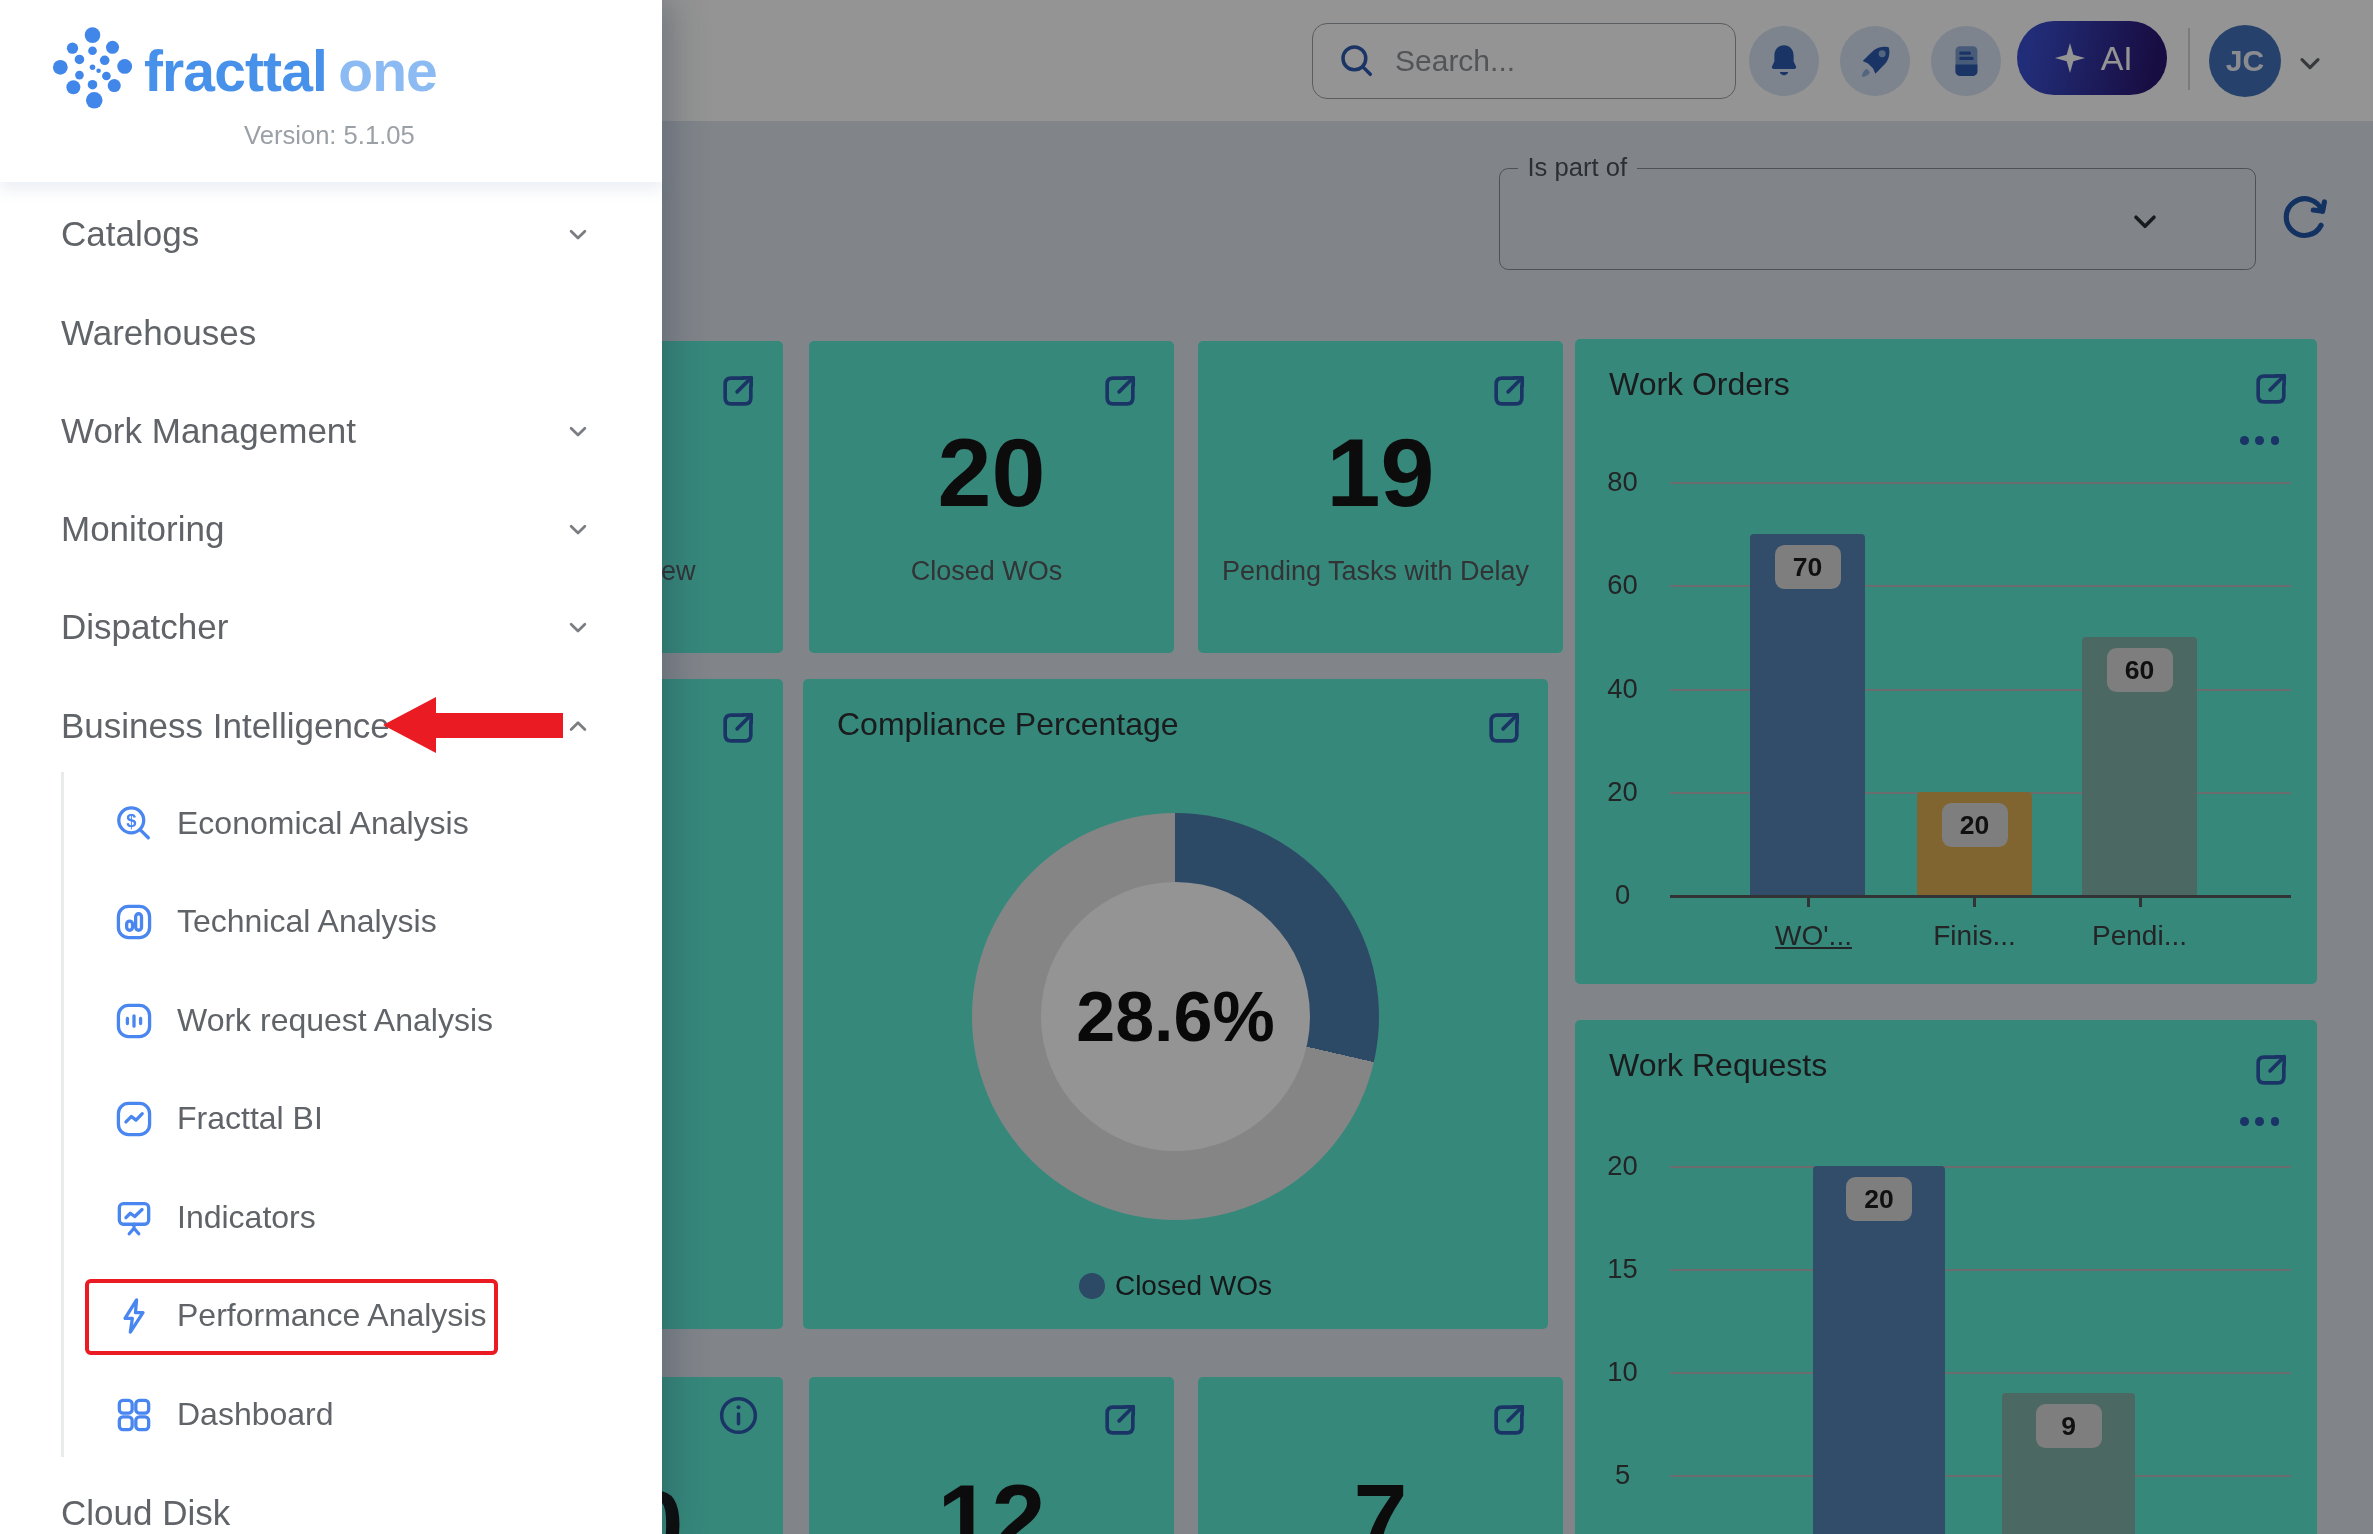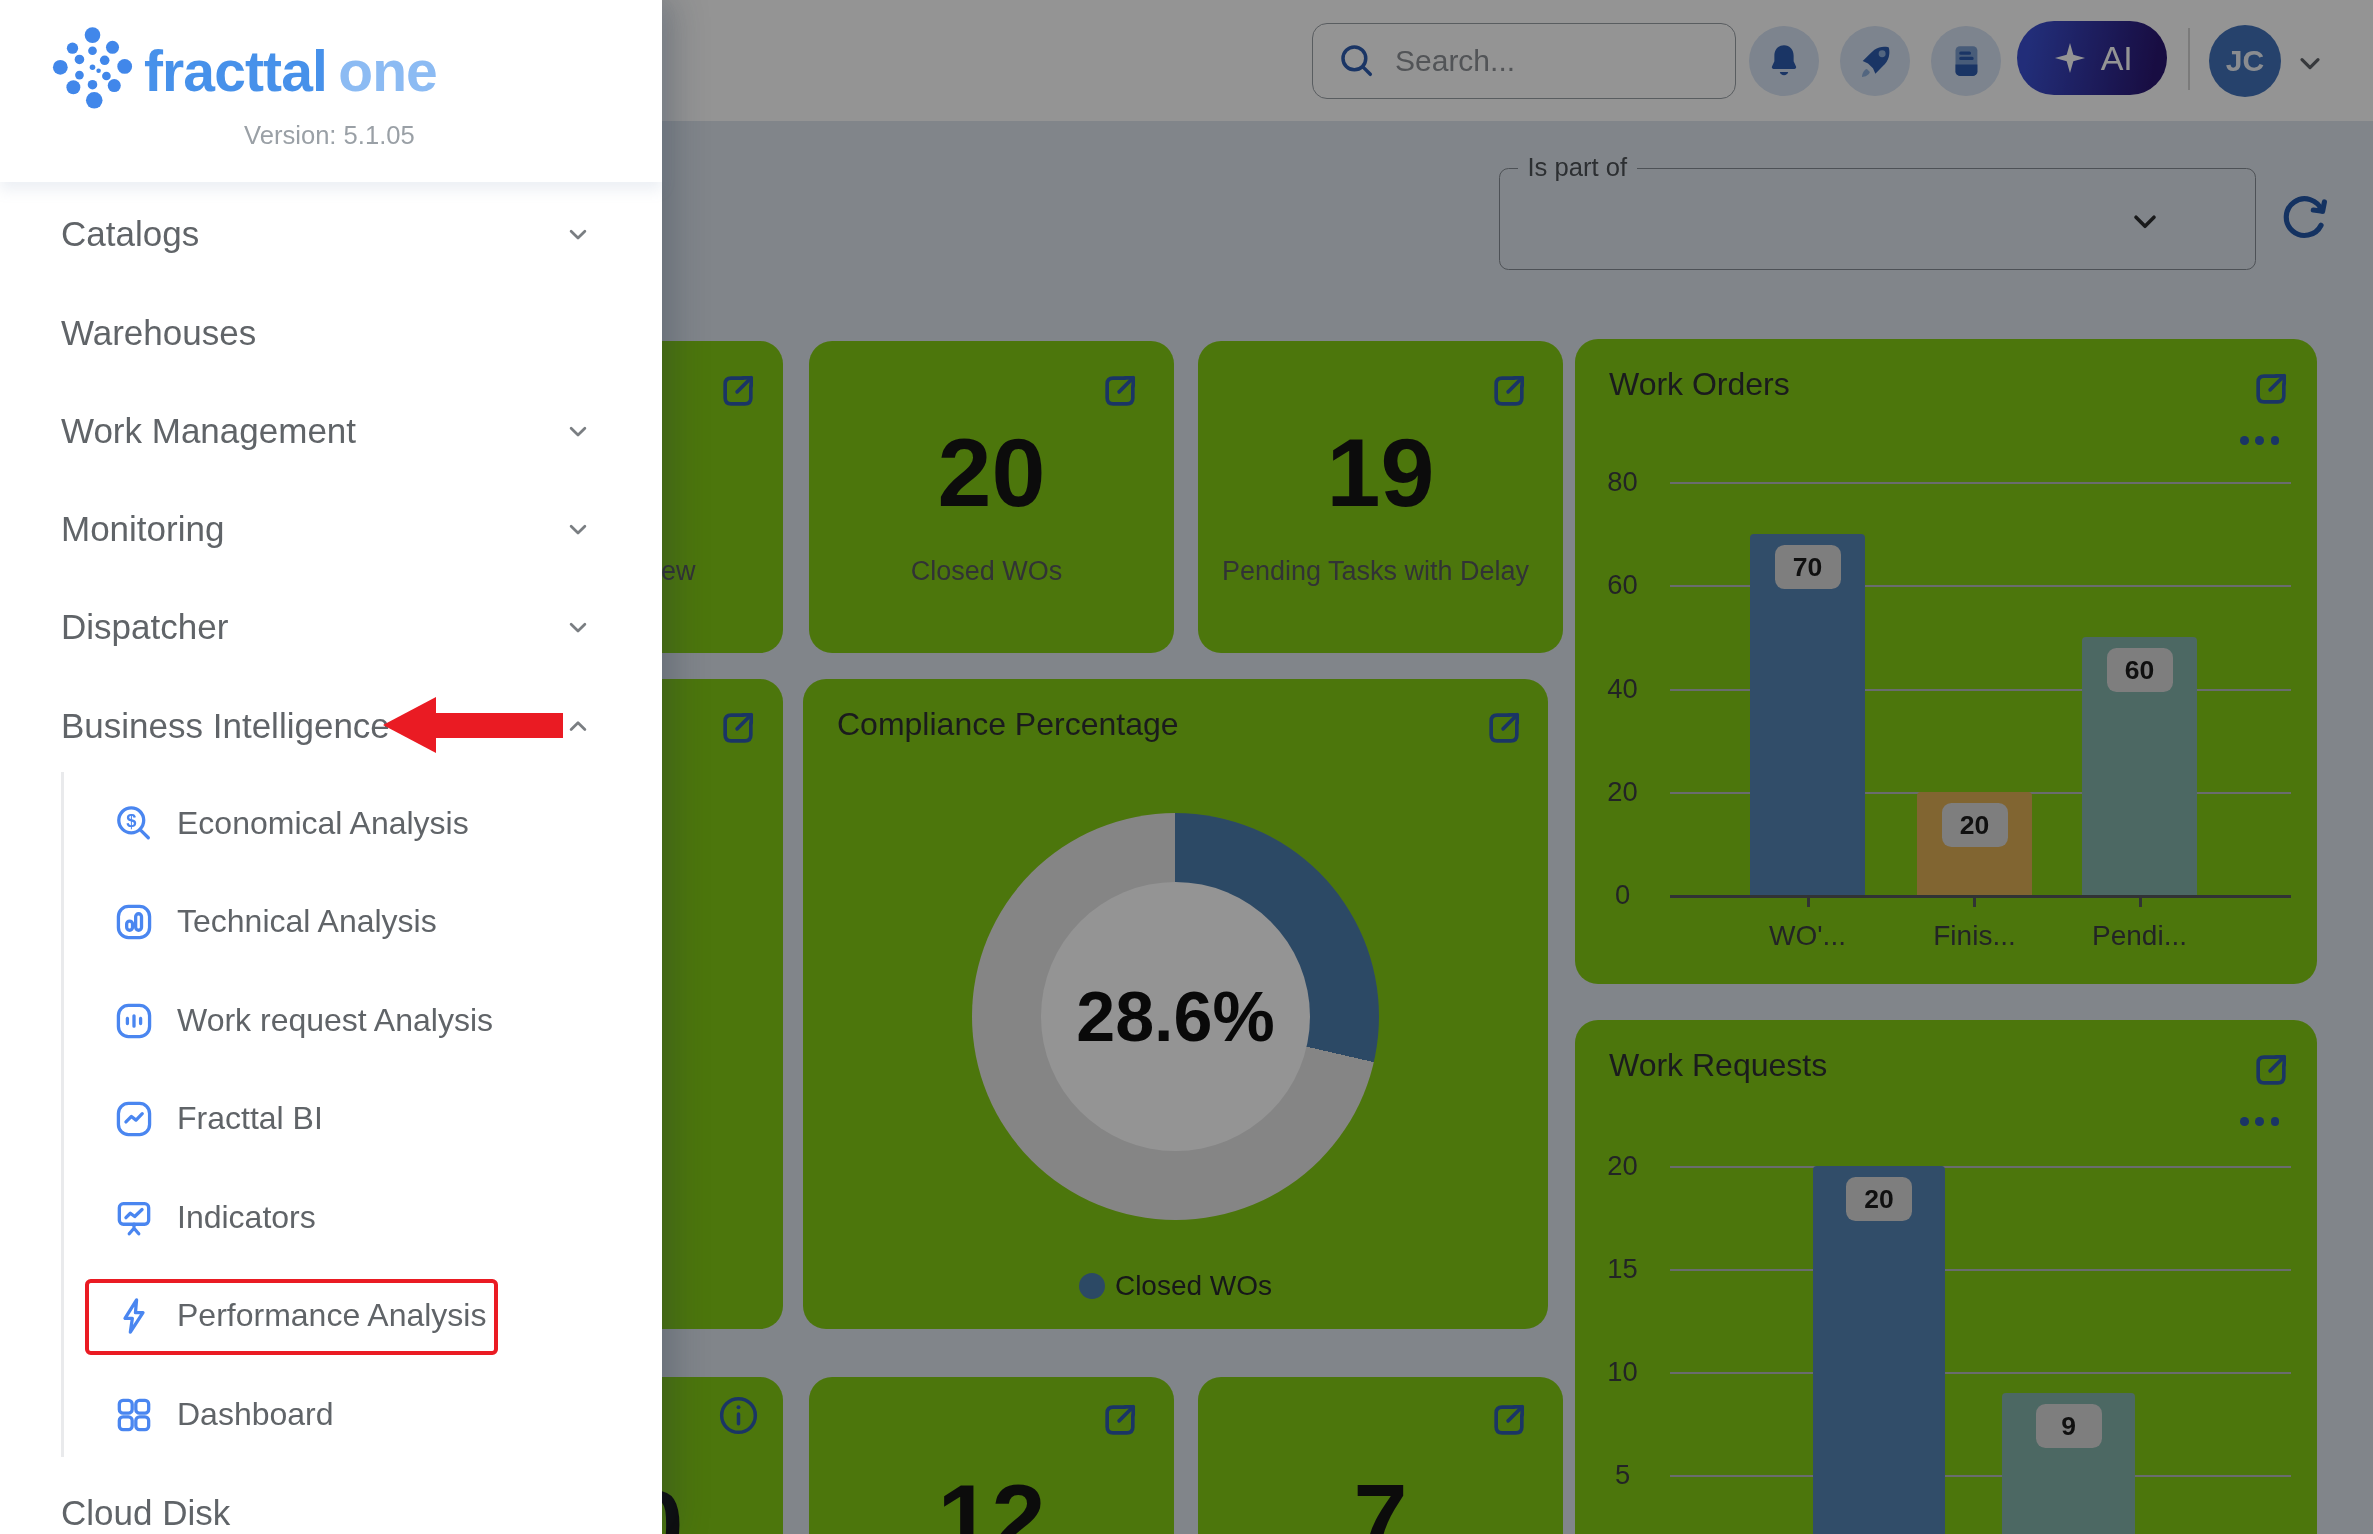--- a/index.html
+++ b/index.html
@@ -33,21 +33,21 @@
 
   
   .select-field { position:absolute; left:1499px; top:168px; width:757px; height:102px;
     border:1.9px solid #868c94; border-radius:9.5px; }
   .select-label { position:absolute; left:1518px; top:153px; padding:0 9.5px; font-size:25.6px;
     color:#4d5156; background:#dfe6ee; }
   .select-chevron { position:absolute; left:2127px; top:203px; }
   .refresh-btn { position:absolute; left:2273px; top:187px; width:62px; height:62px; }
 
   
-  .card { position:absolute; background:#84cc16; border-radius:23px; }
+  .card { position:absolute; background:#5eead4; border-radius:5px; }
   .card .title { position:absolute; left:34px; top:26.5px; font-size:32px; font-weight:500; color:#2e3033; }
   .extlink { position:absolute; width:44px; height:44px; }
   .dots { position:absolute; right:38px; top:97px; display:flex; gap:6.6px; }
   .dots i { width:8.5px; height:8.5px; border-radius:50%; background:#2e5cae; }
 
   .big-num { position:absolute; left:0; right:0; text-align:center;
     font-size:97px; font-weight:700; color:#161616; line-height:1; }
   .stat-label { position:absolute; left:0; right:10px; text-align:center; font-size:27px; color:#55585c; }
 
   
@@ -225,21 +225,21 @@
       <div class="vbar" style="left: 342px; width: 115px; bottom: 89px; height: 103px; background: rgb(223, 174, 85);">
         <div class="chip">20</div>
       </div>
       <div class="vbar" style="left: 507px; width: 115px; bottom: 89px; height: 258px; background: rgb(131, 179, 171);">
         <div class="chip">60</div>
       </div>
 
       <div class="xtick-mark" style="left:232px;"></div>
       <div class="xtick-mark" style="left:398px;"></div>
       <div class="xtick-mark" style="left:564px;"></div>
-      <div class="xcat" style="left:138px;">WO'...</div>
+      <div class="xcat" style="left:144px;text-decoration:underline;">WO'...</div>
       <div class="xcat" style="left:305px;">Finis...</div>
       <div class="xcat" style="left:470px;">Pendi...</div>
     </div>
 
     <div class="card" style="left:530px; top:679px; width:253px; height:650px;">
       <svg class="extlink" style="right:23px; top:26.5px;" viewBox="0 0 24 24" fill="none" stroke="#2e5cae" stroke-width="2" stroke-linecap="round" stroke-linejoin="round">
           <path d="M14.5 5 H8.2 C6.2 5 5 6.2 5 8.2 V15.8 C5 17.8 6.2 19 8.2 19 H15.8 C17.8 19 19 17.8 19 15.8 V9.5"></path>
           <path d="M11.5 12.5 L19.2 4.8"></path>
           <path d="M14.8 4.8 H19.2 V9.2"></path>
         </svg>

